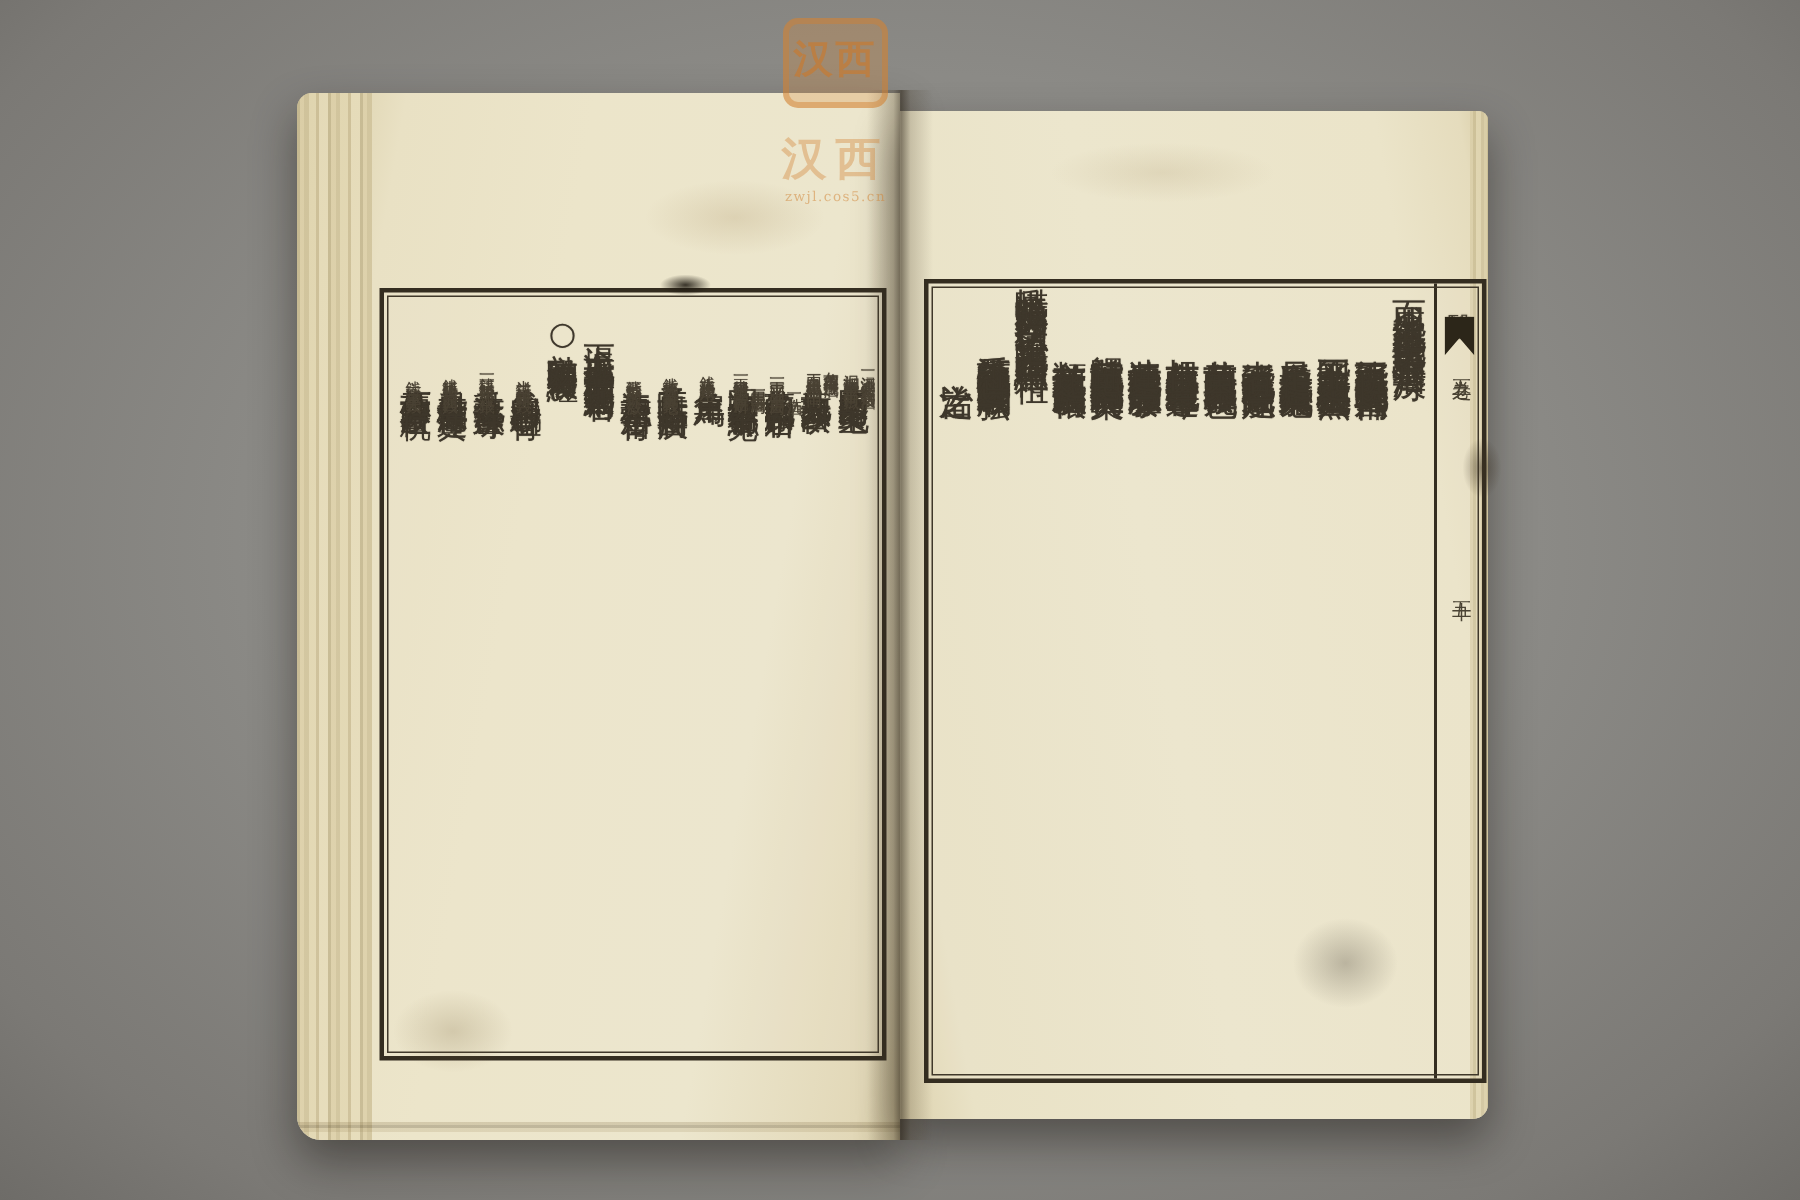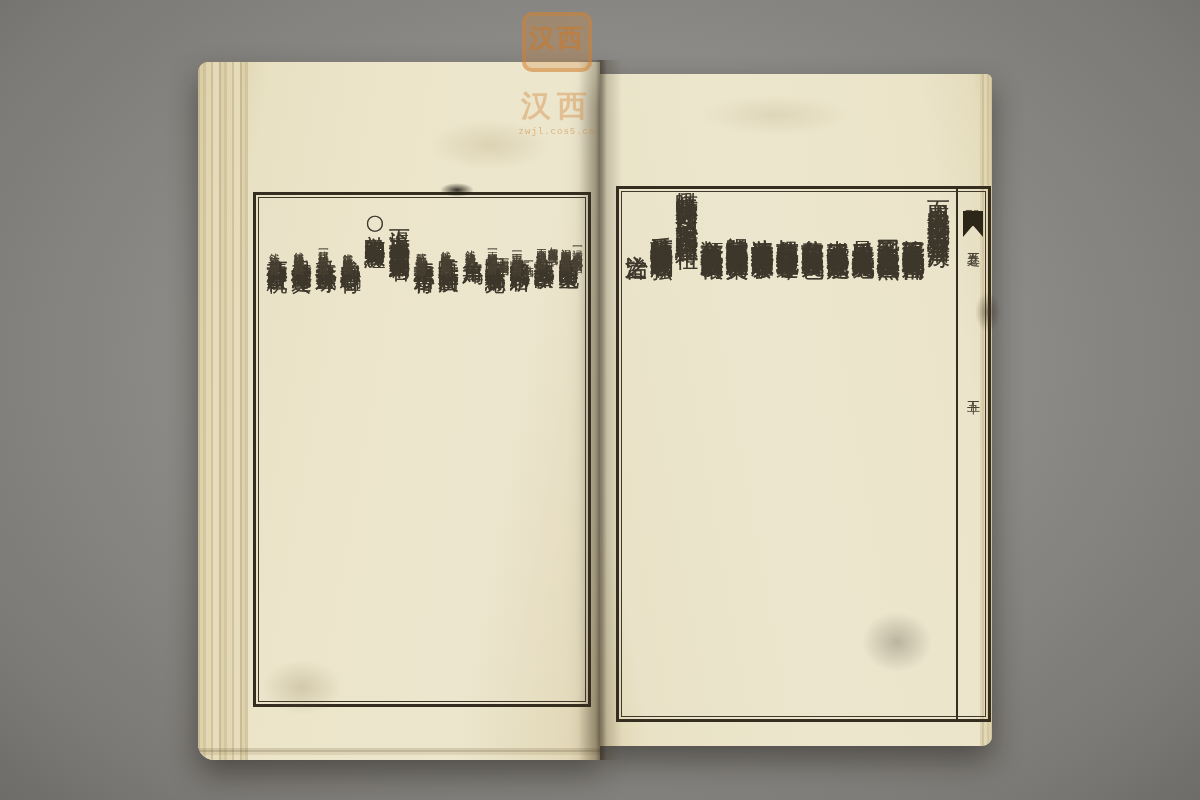--- a/index.html
+++ b/index.html
@@ -46,21 +46,21 @@
   
   .banxin{width:30px;border-left:2px solid #342d20;display:flex;flex-direction:column;align-items:center;
     padding-top:8px;color:#4a4334;}
   .bx-title{writing-mode:vertical-rl;text-orientation:upright;font-size:16px;line-height:28px;letter-spacing:1px;
     text-shadow:0 0 1px rgba(74,67,52,.6);}
   .fishtail{width:20px;height:26px;background:#2c2619;margin:10px 0 6px;
     clip-path:polygon(0 0,100% 0,100% 100%,50% 55%,0 100%);}
   .bx-chapter{writing-mode:vertical-rl;text-orientation:upright;font-size:13px;line-height:24px;}
   .bx-page{writing-mode:vertical-rl;text-orientation:upright;font-size:13px;line-height:24px;margin-top:148px;}
   
-  .watermark{position:absolute;left:497px;top:12px;width:120px;text-align:center;color:rgba(208,128,48,.55);font-family:Liberation Mono, monospace;}
+  .watermark{position:absolute;left:497px;top:12px;width:120px;text-align:center;color:rgba(208,128,48,.55);}
   .wm-logo{margin:0 auto;width:62px;height:52px;border:4px solid rgba(208,128,48,.45);border-radius:10px;
     background:rgba(214,140,60,.28);font-size:26px;font-weight:bold;line-height:48px;letter-spacing:2px;
     color:rgba(205,120,40,.6);}
   .wm-mid{margin-top:14px;font-size:30px;font-weight:bold;letter-spacing:6px;color:rgba(210,130,50,.38);}
   .wm-url{font-size:9px;letter-spacing:1px;color:rgba(210,130,50,.5);}
   
   .blob{position:absolute;border-radius:50%;pointer-events:none;}
   .b1{left:440px;top:183px;width:34px;height:14px;background:radial-gradient(closest-side,rgba(25,20,12,.85),rgba(25,20,12,0));}
   .b2{left:862px;top:612px;width:70px;height:60px;background:radial-gradient(closest-side,rgba(95,88,75,.35),rgba(95,88,75,0));}
   .b3{left:975px;top:292px;width:26px;height:40px;background:radial-gradient(closest-side,rgba(60,50,35,.5),rgba(60,50,35,0));}

